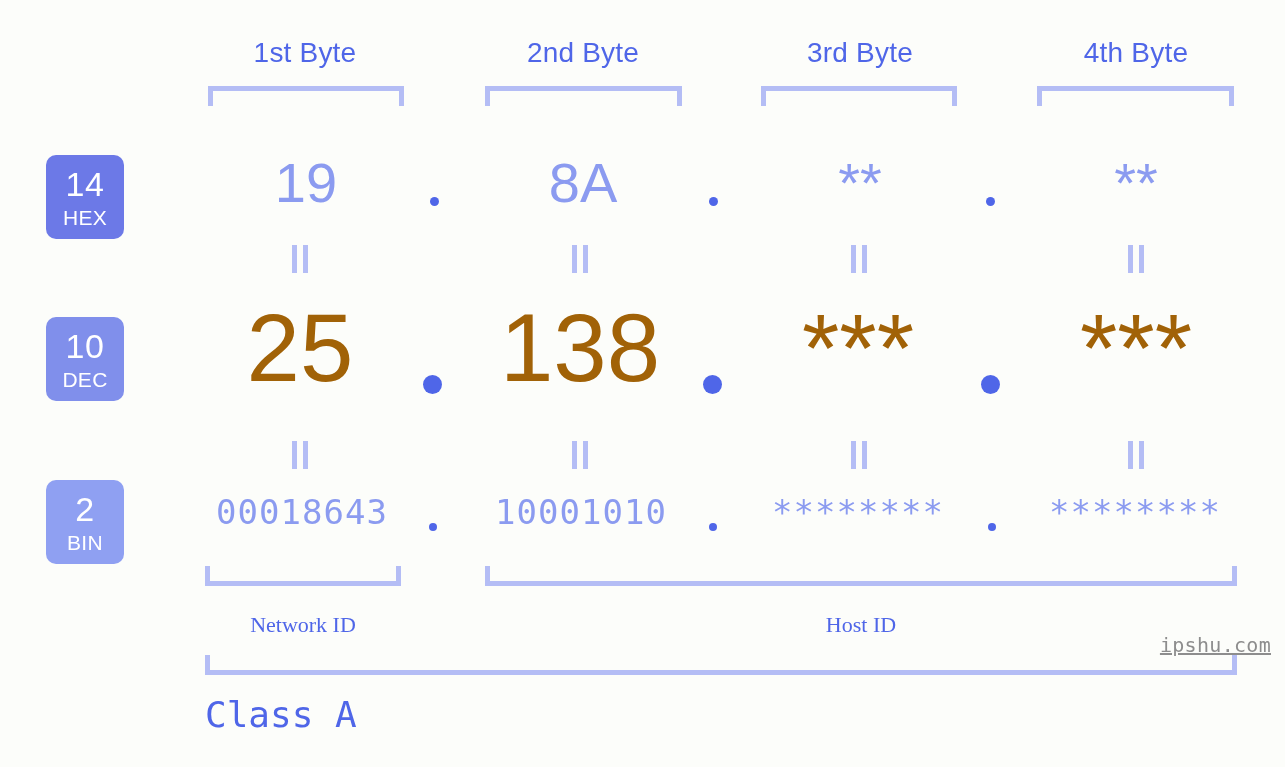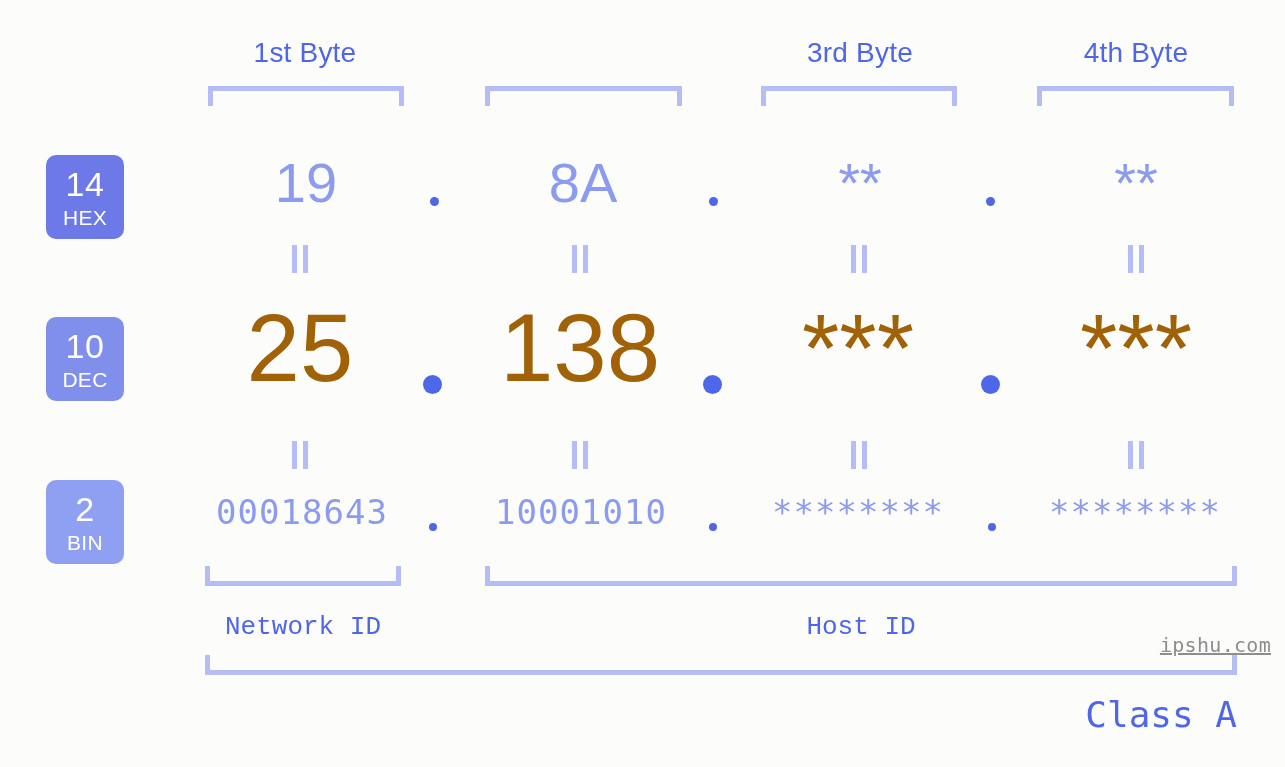--- a/index.html
+++ b/index.html
@@ -139,32 +139,32 @@
     height: 100%;
     background: #b4bdf5;
   }
 
   
   .id-label {
     position: absolute;
     top: 612px;
     text-align: center;
     color: #4f66e8;
-    font-size: 26px;
-    font-family: Liberation Mono, monospace;
+    font-size: 22px;
+    font-family: Liberation Serif, serif;
     white-space: nowrap;
   }
 
   
   #class-label {
     position: absolute;
     top: 694px;
     left: 205px;
     width: 1032px;
-    text-align: right;
+    text-align: left;
     color: #4f66e8;
     font-size: 36px;
     font-family: "DejaVu Sans Mono", monospace;
     white-space: nowrap;
   }
 
   
   #watermark {
     position: absolute;
     right: 14px;
@@ -175,20 +175,21 @@
     letter-spacing: 0.3px;
     text-decoration: underline;
   }
 </style>
 </head>
 <body>
 
 <div class="stage">
 
   <div class="byte-header" style="left:185px; width:240px;">1st Byte</div>
+  <div class="byte-header" style="left:463px; width:240px;">2nd Byte</div>
   <div class="byte-header" style="left:740px; width:240px;">3rd Byte</div>
   <div class="byte-header" style="left:1016px; width:240px;">4th Byte</div>
 
   <div class="bracket-top" style="left:208px; width:196px;"></div>
   <div class="bracket-top" style="left:485px; width:197px;"></div>
   <div class="bracket-top" style="left:761px; width:196px;"></div>
   <div class="bracket-top" style="left:1037px; width:197px;"></div>
 
   <div class="badge" id="badge-hex">
     <span class="badge-num">14</span>

